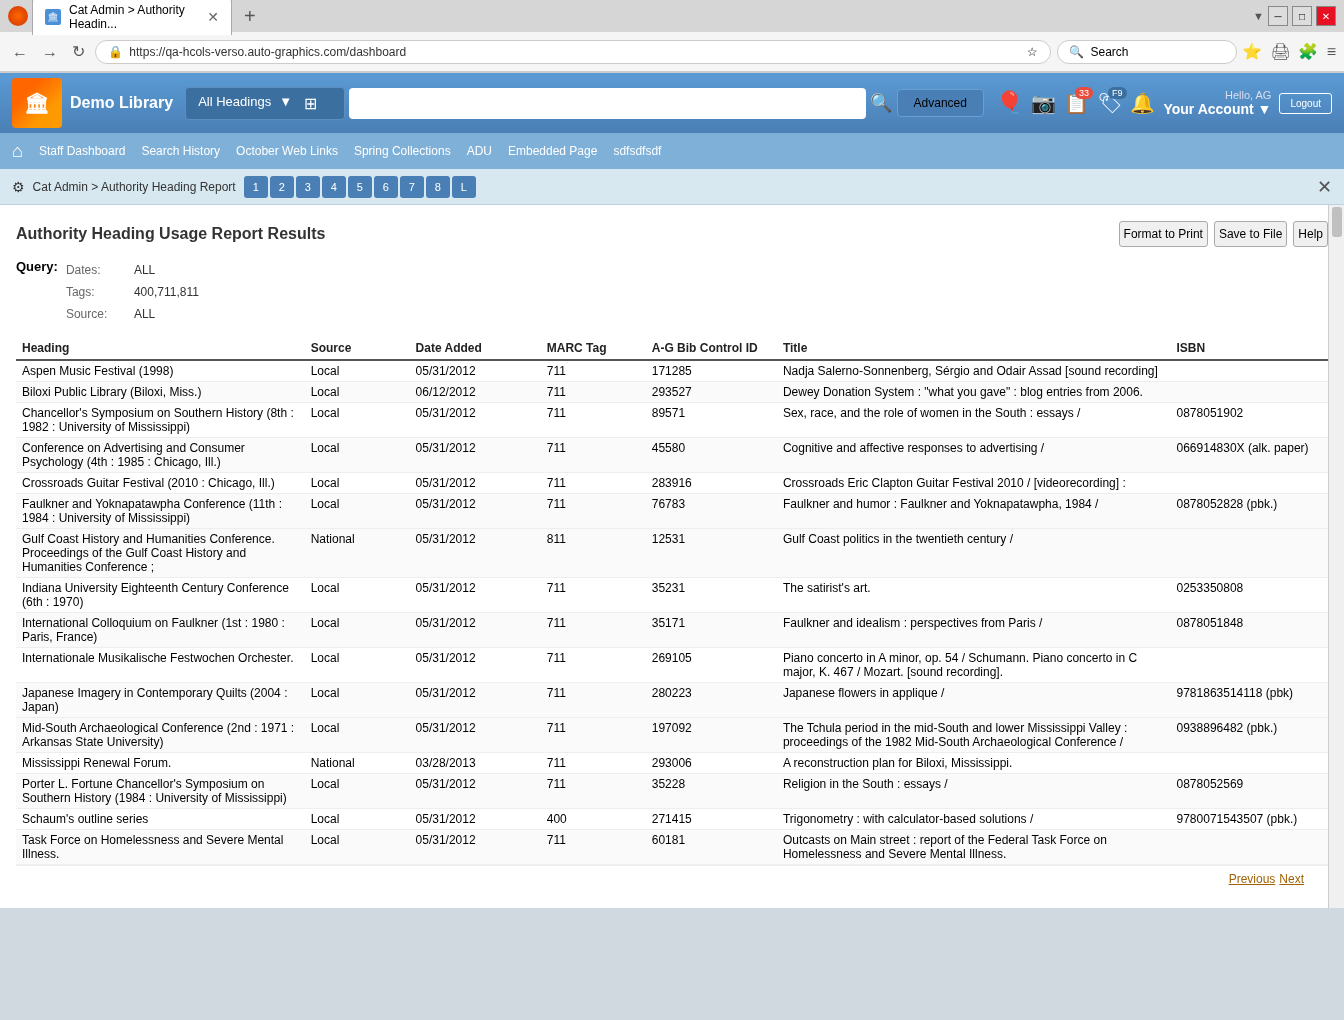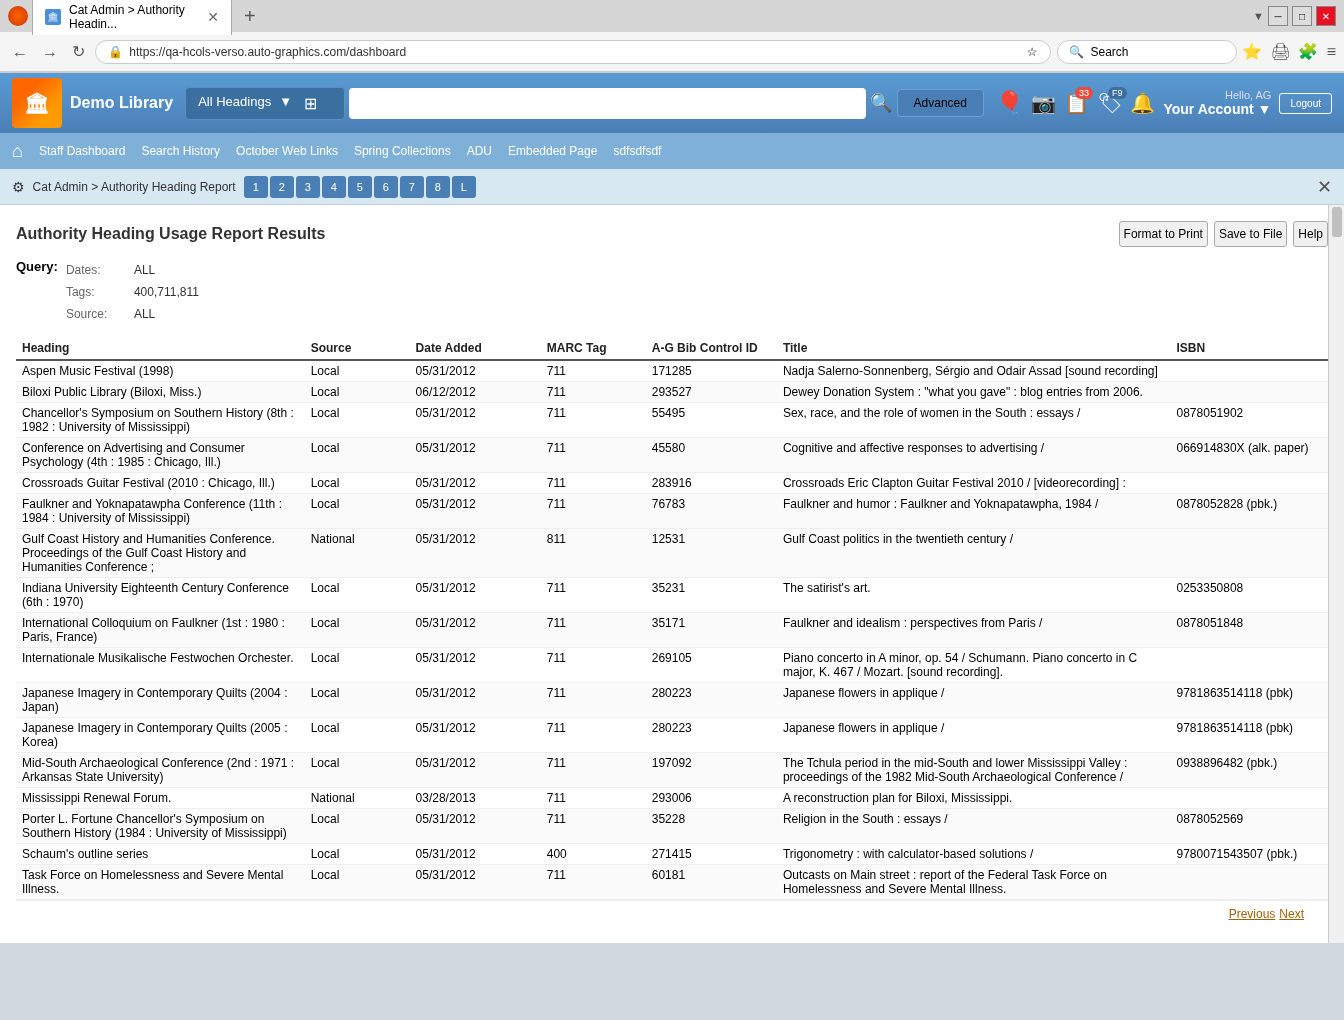--- a/index.html
+++ b/index.html
@@ -269,21 +269,21 @@
             <td>711</td>
             <td>293527</td>
             <td>Dewey Donation System : "what you gave" : blog entries from 2006.</td>
             <td></td>
           </tr>
           <tr style="background: white;">
             <td>Chancellor's Symposium on Southern History (8th : 1982 : University of Mississippi)</td>
             <td>Local</td>
             <td>05/31/2012</td>
             <td>711</td>
-            <td>55495</td>
+            <td>89571</td>
             <td>Sex, race, and the role of women in the South : essays /</td>
             <td>0878051902</td>
           </tr>
           <tr style="background: rgb(250, 250, 250);">
             <td>Conference on Advertising and Consumer Psychology (4th : 1985 : Chicago, Ill.)</td>
             <td>Local</td>
             <td>05/31/2012</td>
             <td>711</td>
             <td>45580</td>
             <td>Cognitive and affective responses to advertising /</td>
@@ -338,29 +338,20 @@
             <td>Internationale Musikalische Festwochen Orchester.</td>
             <td>Local</td>
             <td>05/31/2012</td>
             <td>711</td>
             <td>269105</td>
             <td>Piano concerto in A minor, op. 54 / Schumann. Piano concerto in C major, K. 467 / Mozart. [sound recording].</td>
             <td></td>
           </tr>
           <tr style="background: rgb(250, 250, 250);">
             <td>Japanese Imagery in Contemporary Quilts (2004 : Japan)</td>
-            <td>Local</td>
-            <td>05/31/2012</td>
-            <td>711</td>
-            <td>280223</td>
-            <td>Japanese flowers in applique /</td>
-            <td>9781863514118 (pbk)</td>
-          </tr>
-          <tr style="background: white;">
-            <td>Japanese Imagery in Contemporary Quilts (2005 : Korea)</td>
             <td>Local</td>
             <td>05/31/2012</td>
             <td>711</td>
             <td>280223</td>
             <td>Japanese flowers in applique /</td>
             <td>9781863514118 (pbk)</td>
           </tr>
           <tr style="background: rgb(250, 250, 250);">
             <td>Mid-South Archaeological Conference (2nd : 1971 : Arkansas State University)</td>
             <td>Local</td>

